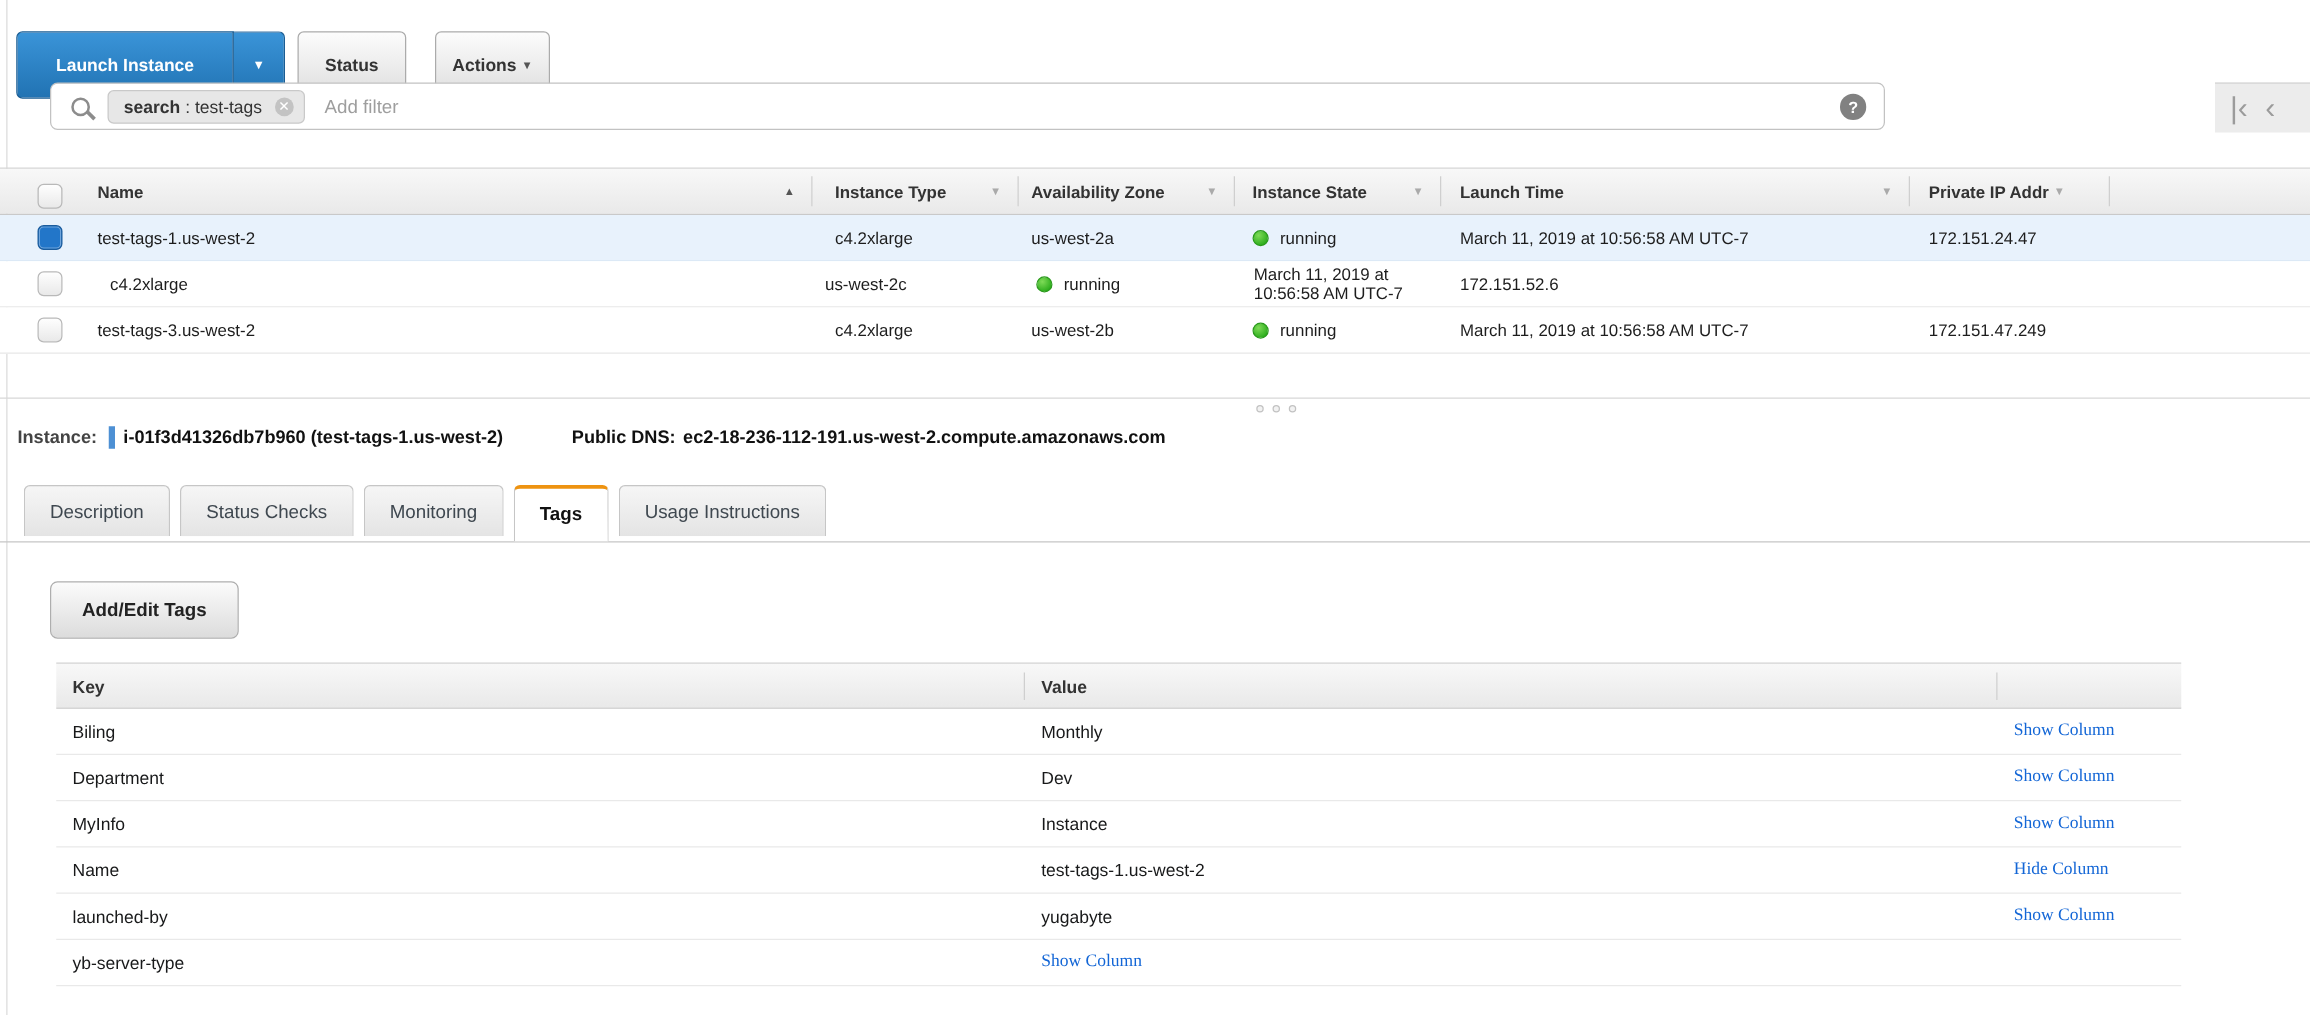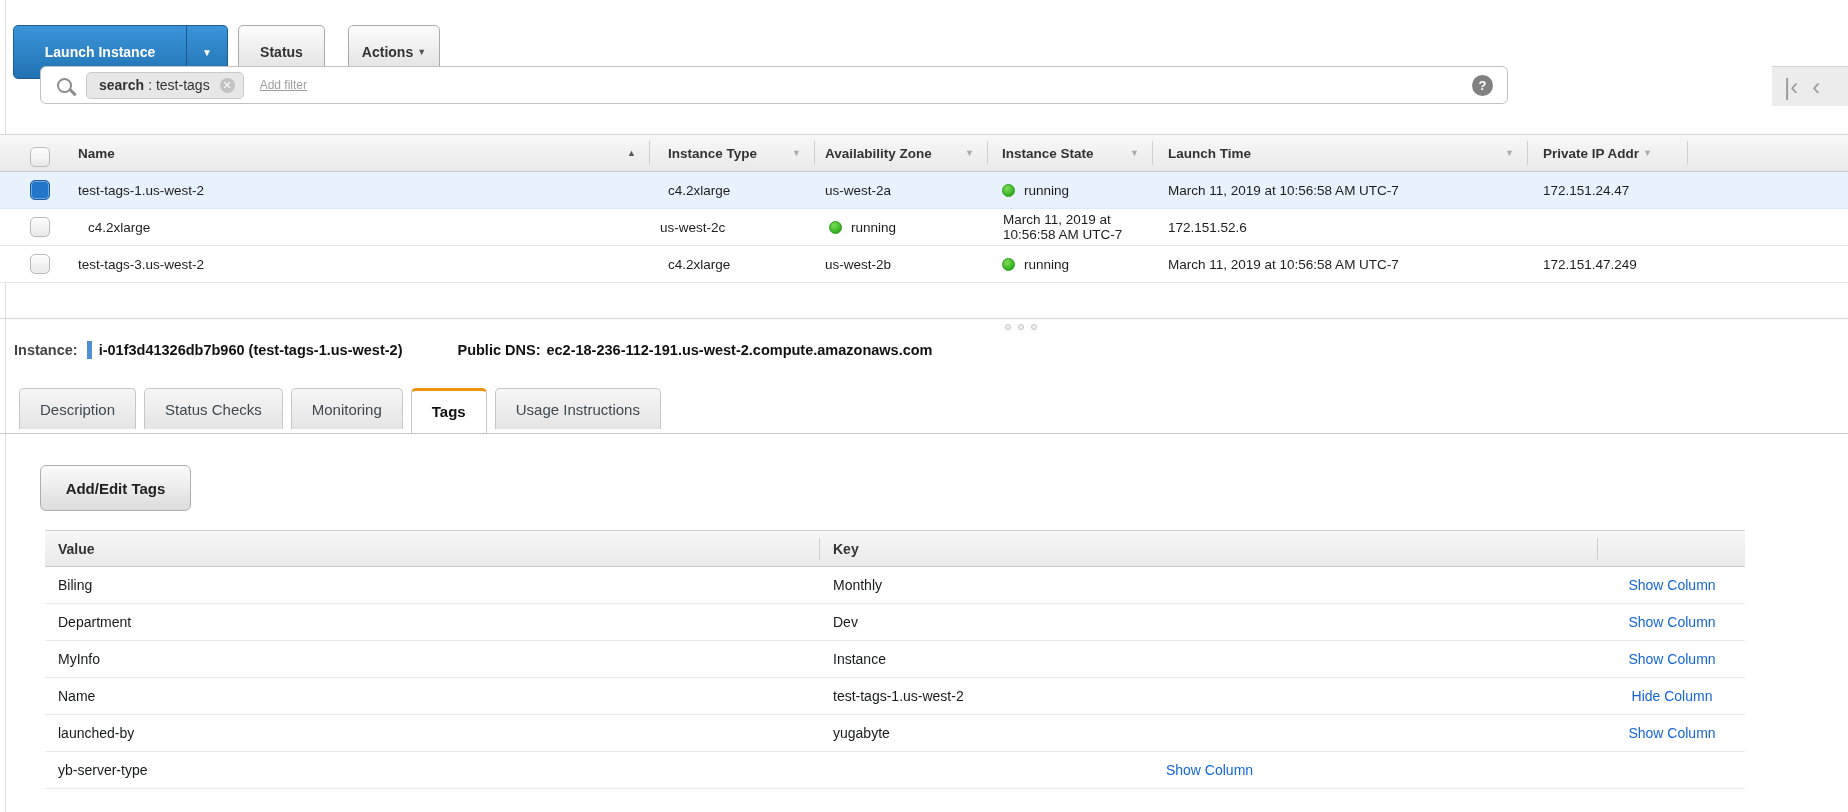--- a/index.html
+++ b/index.html
@@ -27,21 +27,21 @@
   .searchbar { position:absolute; left:12px; top:66px; width:1468px; height:38px; background:#fff;
                border:1px solid #c2c2c2; border-radius:6px; display:flex; align-items:center;margin-left:28px; }
   .mag { position:relative; width:15px; height:15px; border:2px solid #8c8c8c; border-radius:50%; margin:0 14px 0 16px; flex:none; }
   .mag::after { content:""; position:absolute; width:8px; height:2.5px; background:#8c8c8c;
                 right:-7px; bottom:-3px; transform:rotate(45deg); }
   .chip { height:27px; background:#e7e7e7; border:1px solid #c9c9c9; border-radius:5px;
           display:flex; align-items:center; padding:0 8px 0 12px; font-size:14px; color:#333; gap:4px; }
   .chip b { font-weight:bold; }
   .chip-x { width:15px; height:15px; border-radius:50%; background:#c3c3c3; color:#fff; font-size:11px;
             display:flex; align-items:center; justify-content:center; margin-left:6px; cursor:pointer; }
-  .addfilter { color:#9e9e9e; font-size:12px; margin-left:16px; flex:1;text-decoration:underline; }
+  .addfilter { color:#9e9e9e; font-size:15px; margin-left:16px; flex:1; }
   .help { width:21px; height:21px; border-radius:50%; background:#818181; color:#fff; font-weight:bold;
           font-size:13px; display:flex; align-items:center; justify-content:center; margin-right:14px; cursor:pointer; }
 
   
   .igrid { display:grid; grid-template-columns:40px 580px 165px 173px 165px 375px 160px 1fr; padding-left:30px; }
   .itable-head { position:absolute; left:0; top:134px; width:1848px; height:38px;
                  background:linear-gradient(#f8f8f8,#e9e9e9); border-top:1px solid #d5d5d5; border-bottom:1px solid #c9c9c9;
                  font-weight:bold; font-size:13.5px; color:#333; }
   .hcell { position:relative; display:flex; align-items:center; height:36px; }
   .hcell .divider { position:absolute; right:0; top:6px; bottom:6px; width:1px; background:#cfcfcf; }
@@ -89,21 +89,21 @@
                  background:linear-gradient(#fbfbfb,#dcdcdc); border:1px solid #aeaeae; border-radius:6px; cursor:pointer; }
   .ttable { position:absolute; left:45px; top:530px; width:1700px; font-size:14px; color:#18191a; }
   .tgrid { display:grid; grid-template-columns:775px 778px 1fr; }
   .thead { height:37px; background:linear-gradient(#f8f8f8,#e9e9e9); border-top:1px solid #d2d2d2;
            border-bottom:1px solid #c9c9c9; font-weight:bold; color:#333; }
   .thead .tcell { position:relative; }
   .thead .tcell .divider { position:absolute; right:0; top:7px; bottom:7px; width:1px; background:#cfcfcf; }
   .tcell { display:flex; align-items:center; height:36px; padding-left:13px; }
   .trow { height:37px; border-bottom:1px solid #e9e9e9; }
   .trow .tcell { height:36px; }
-  .tcell.act { justify-content:center; padding-right:12px; }
+  .tcell.act { justify-content:flex-start; padding-right:12px;font-family:Liberation Serif, serif; }
   .tcell.act a { color:#1366d6; text-decoration:none; font-size:14px; cursor:pointer; }
 </style>
 </head>
 <body>
 
 <div class="screen">
   <div class="left-edge"></div>
 
   <div class="btn btn-launch">Launch Instance</div>
   <div class="btn btn-launch-caret">
@@ -241,25 +241,25 @@
     <div class="tab">Monitoring</div>
     <div class="tab active">Tags</div>
     <div class="tab">Usage Instructions</div>
   </div>
 
   <div class="btn-addtags">Add/Edit Tags</div>
 
   <div class="ttable">
     <div class="thead tgrid">
       <div class="tcell">
+        <span>Key</span>
+        <span class="divider"></span>
+      </div>
+      <div class="tcell">
         <span>Value</span>
-        <span class="divider"></span>
-      </div>
-      <div class="tcell">
-        <span>Key</span>
         <span class="divider"></span>
       </div>
       <div class="tcell"></div>
     </div>
     <div class="trow tgrid">
       <div class="tcell">Biling</div>
       <div class="tcell">Monthly</div>
       <div class="tcell act">
           <a>Show Column</a>
         </div>

